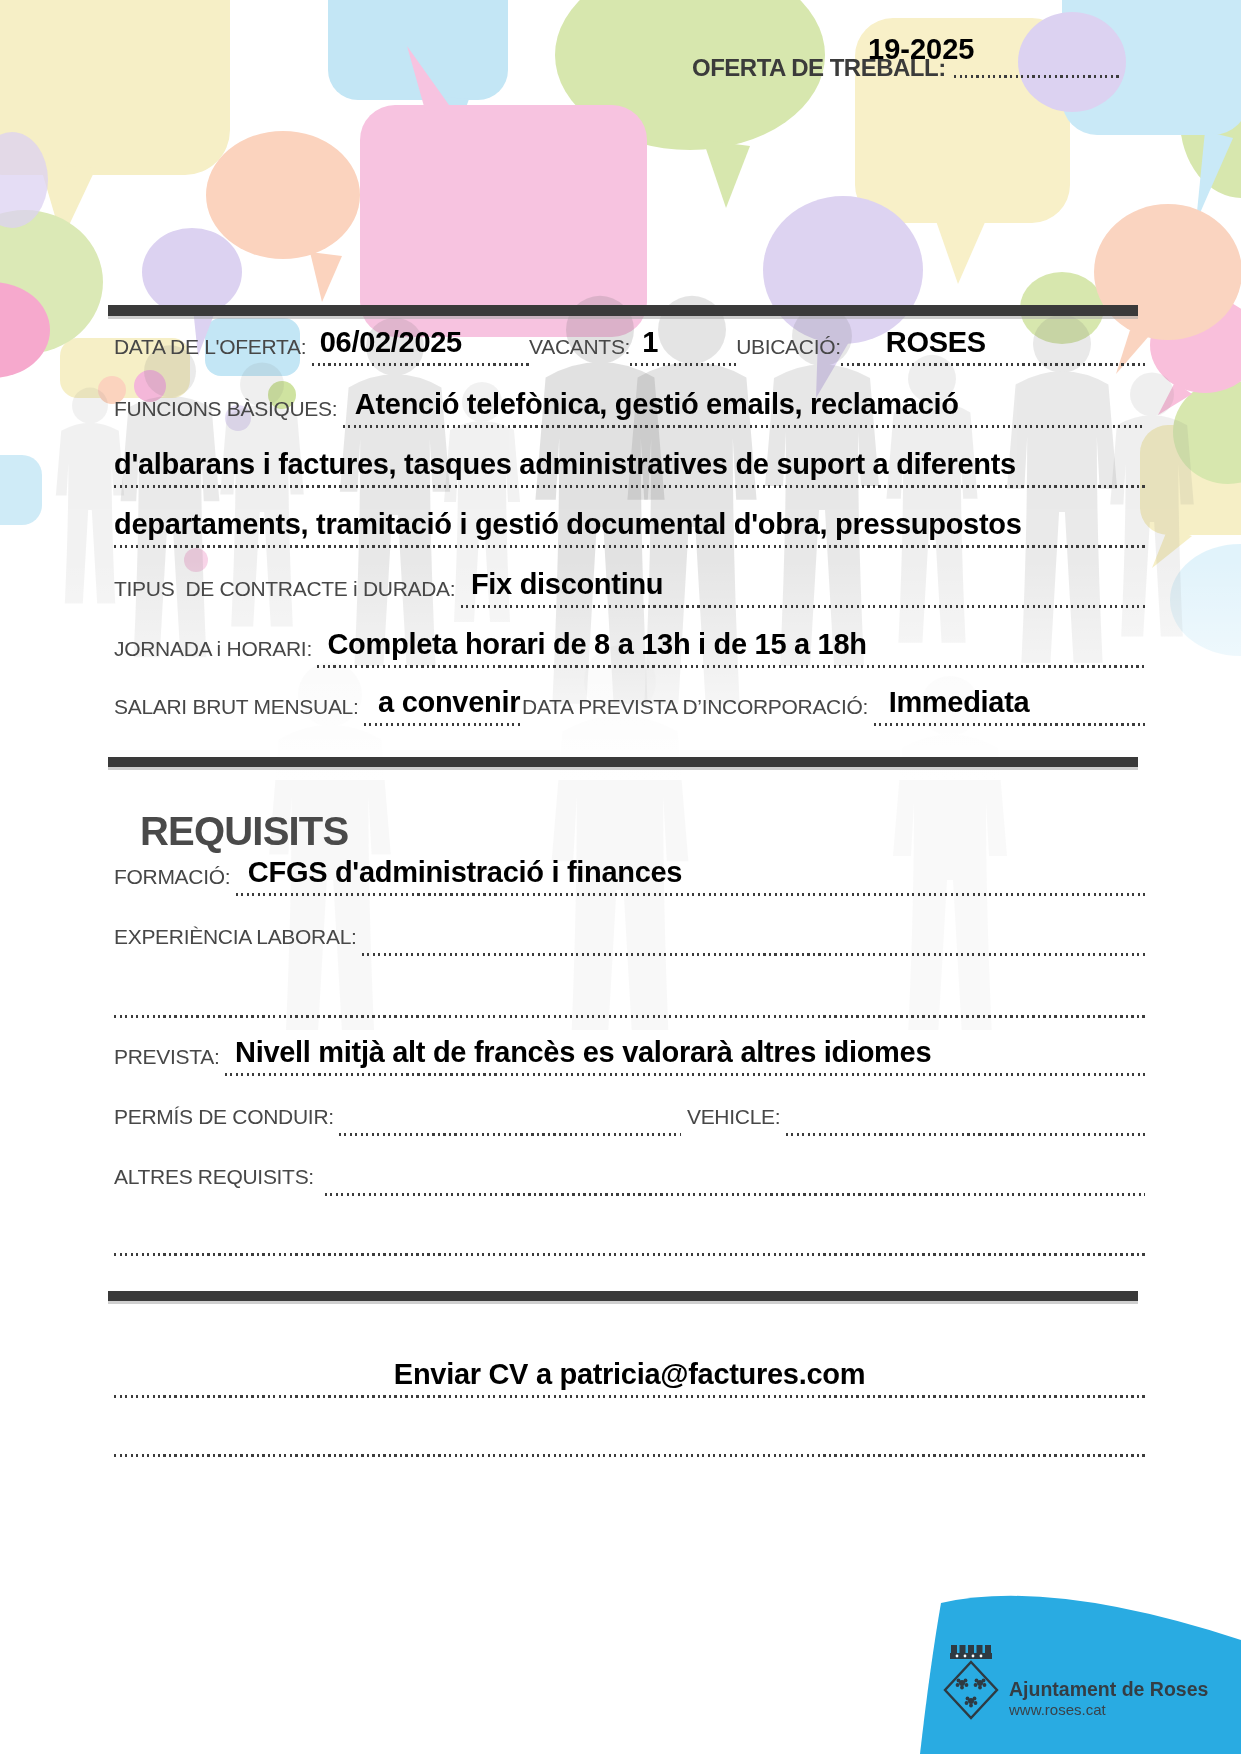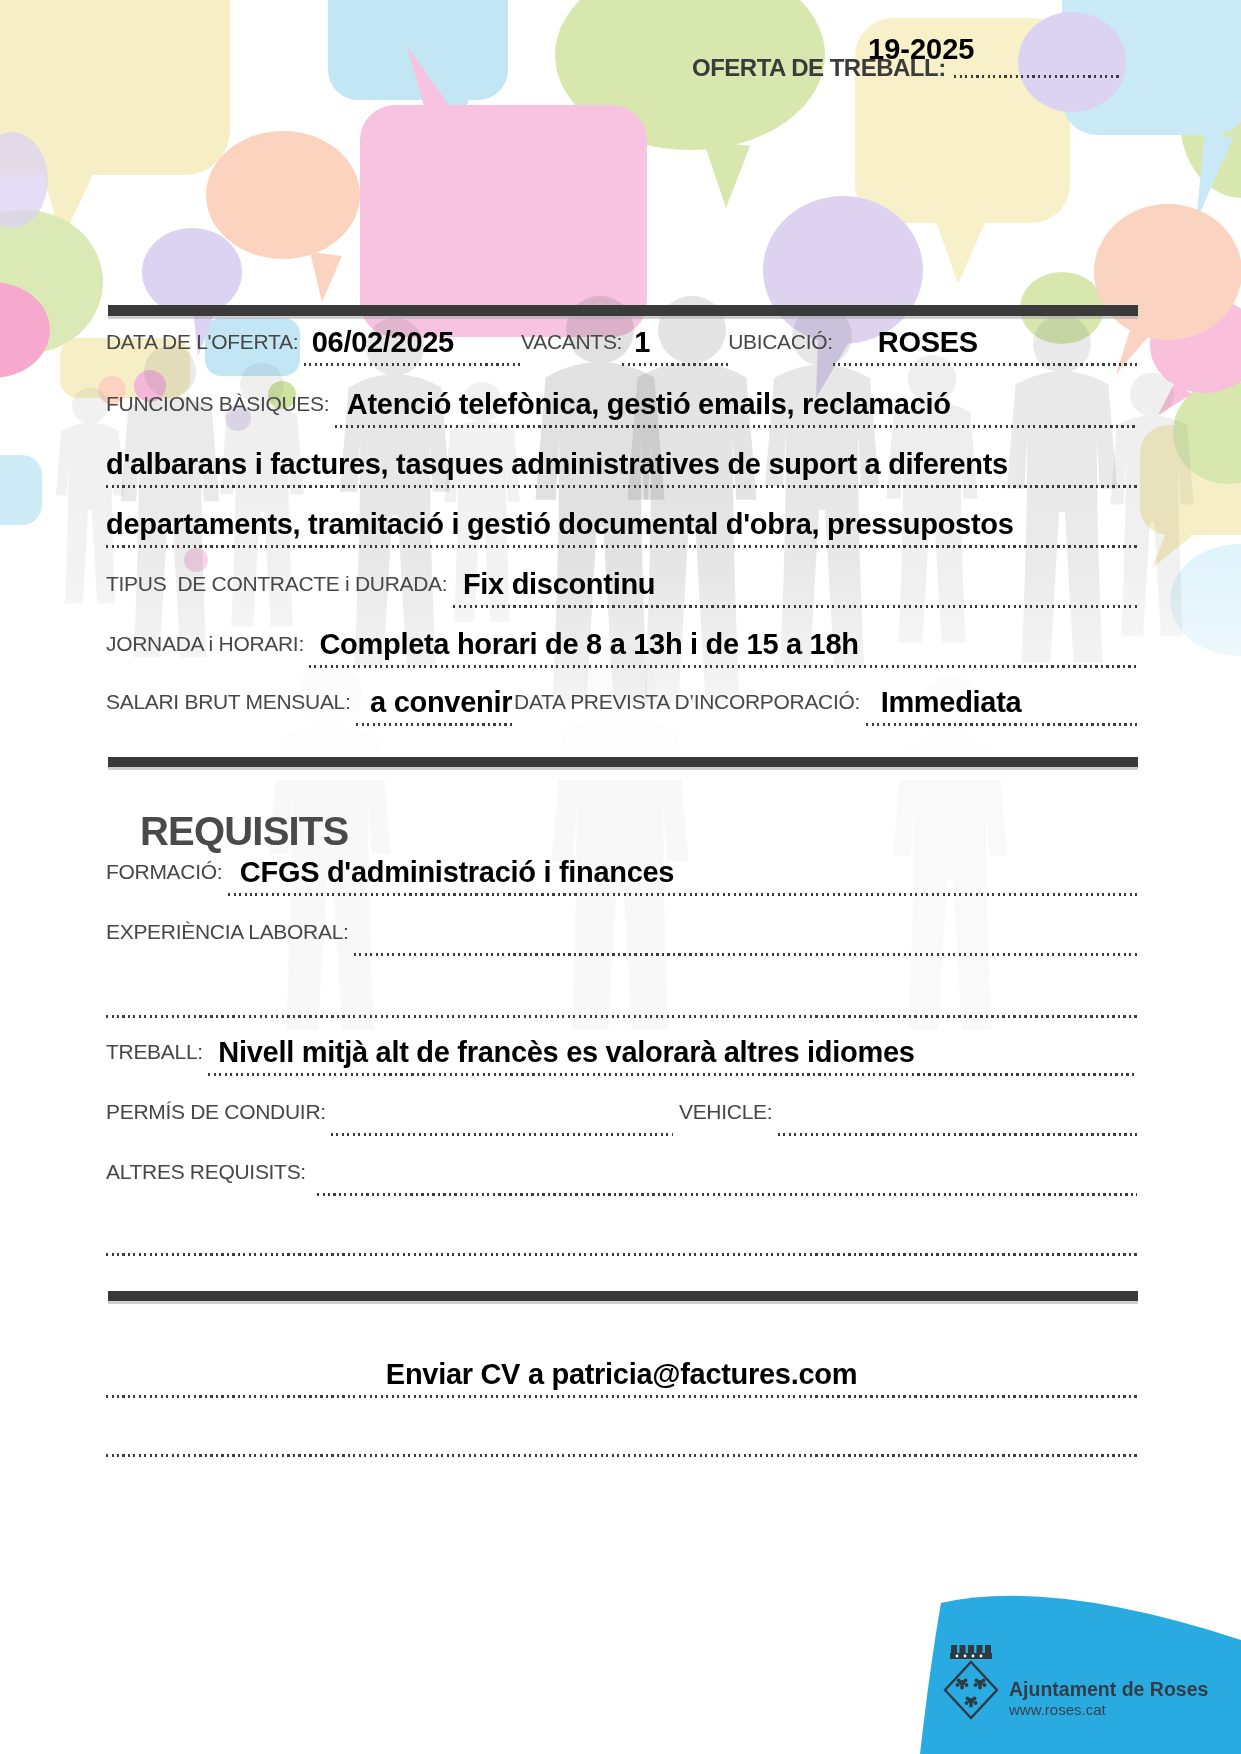--- a/index.html
+++ b/index.html
@@ -33,22 +33,22 @@
     position:absolute;top:198px;left:0;width:100%;margin:0;text-align:center;
     font-size:61px;font-weight:bold;letter-spacing:-2.5px;color:#000;z-index:3;
   }
   
   .bar{
     position:absolute;left:108px;width:1030px;height:11px;background:#3a3a3a;
     box-shadow:0 3px 0 rgba(168,168,168,.55);z-index:3;
   }
   
   .row{
-    position:absolute;left:106px;width:1031px;height:36px;
-    display:flex;align-items:flex-start;z-index:3;
+    position:absolute;left:114px;width:1031px;height:36px;
+    display:flex;align-items:center;z-index:3;
   }
   .label{
     font-size:21px;color:#474747;letter-spacing:-0.3px;line-height:1.1;
     padding-bottom:2px;white-space:pre;
   }
   .fill{position:relative;flex:1 1 auto;height:100%;}
   .fill::after{
     content:"";position:absolute;left:0;right:0;bottom:0;height:3px;
     background-image:repeating-linear-gradient(90deg,#3c3c3c 0,#3c3c3c 2px,transparent 2px,transparent 5.5px);
   }
@@ -231,21 +231,21 @@
     <span class="label">EXPERIÈNCIA LABORAL: </span>
     <span class="fill">
       <span class="value" style="left:12px"></span>
     </span>
   </div>
   <div class="row" style="top:982px">
     <span class="fill"></span>
   </div>
 
   <div class="row" style="top:1040px">
-    <span class="label">TREBALL: </span>
+    <span class="label">PREVISTA: </span>
     <span class="fill">
       <span class="value" style="left:10px">Nivell mitjà alt de francès es valorarà altres idiomes</span>
     </span>
   </div>
 
   <div class="row" style="top:1100px">
     <span class="label">PERMÍS DE CONDUIR: </span>
     <span class="fill" style="flex:1">
       <span class="value"></span>
     </span>

